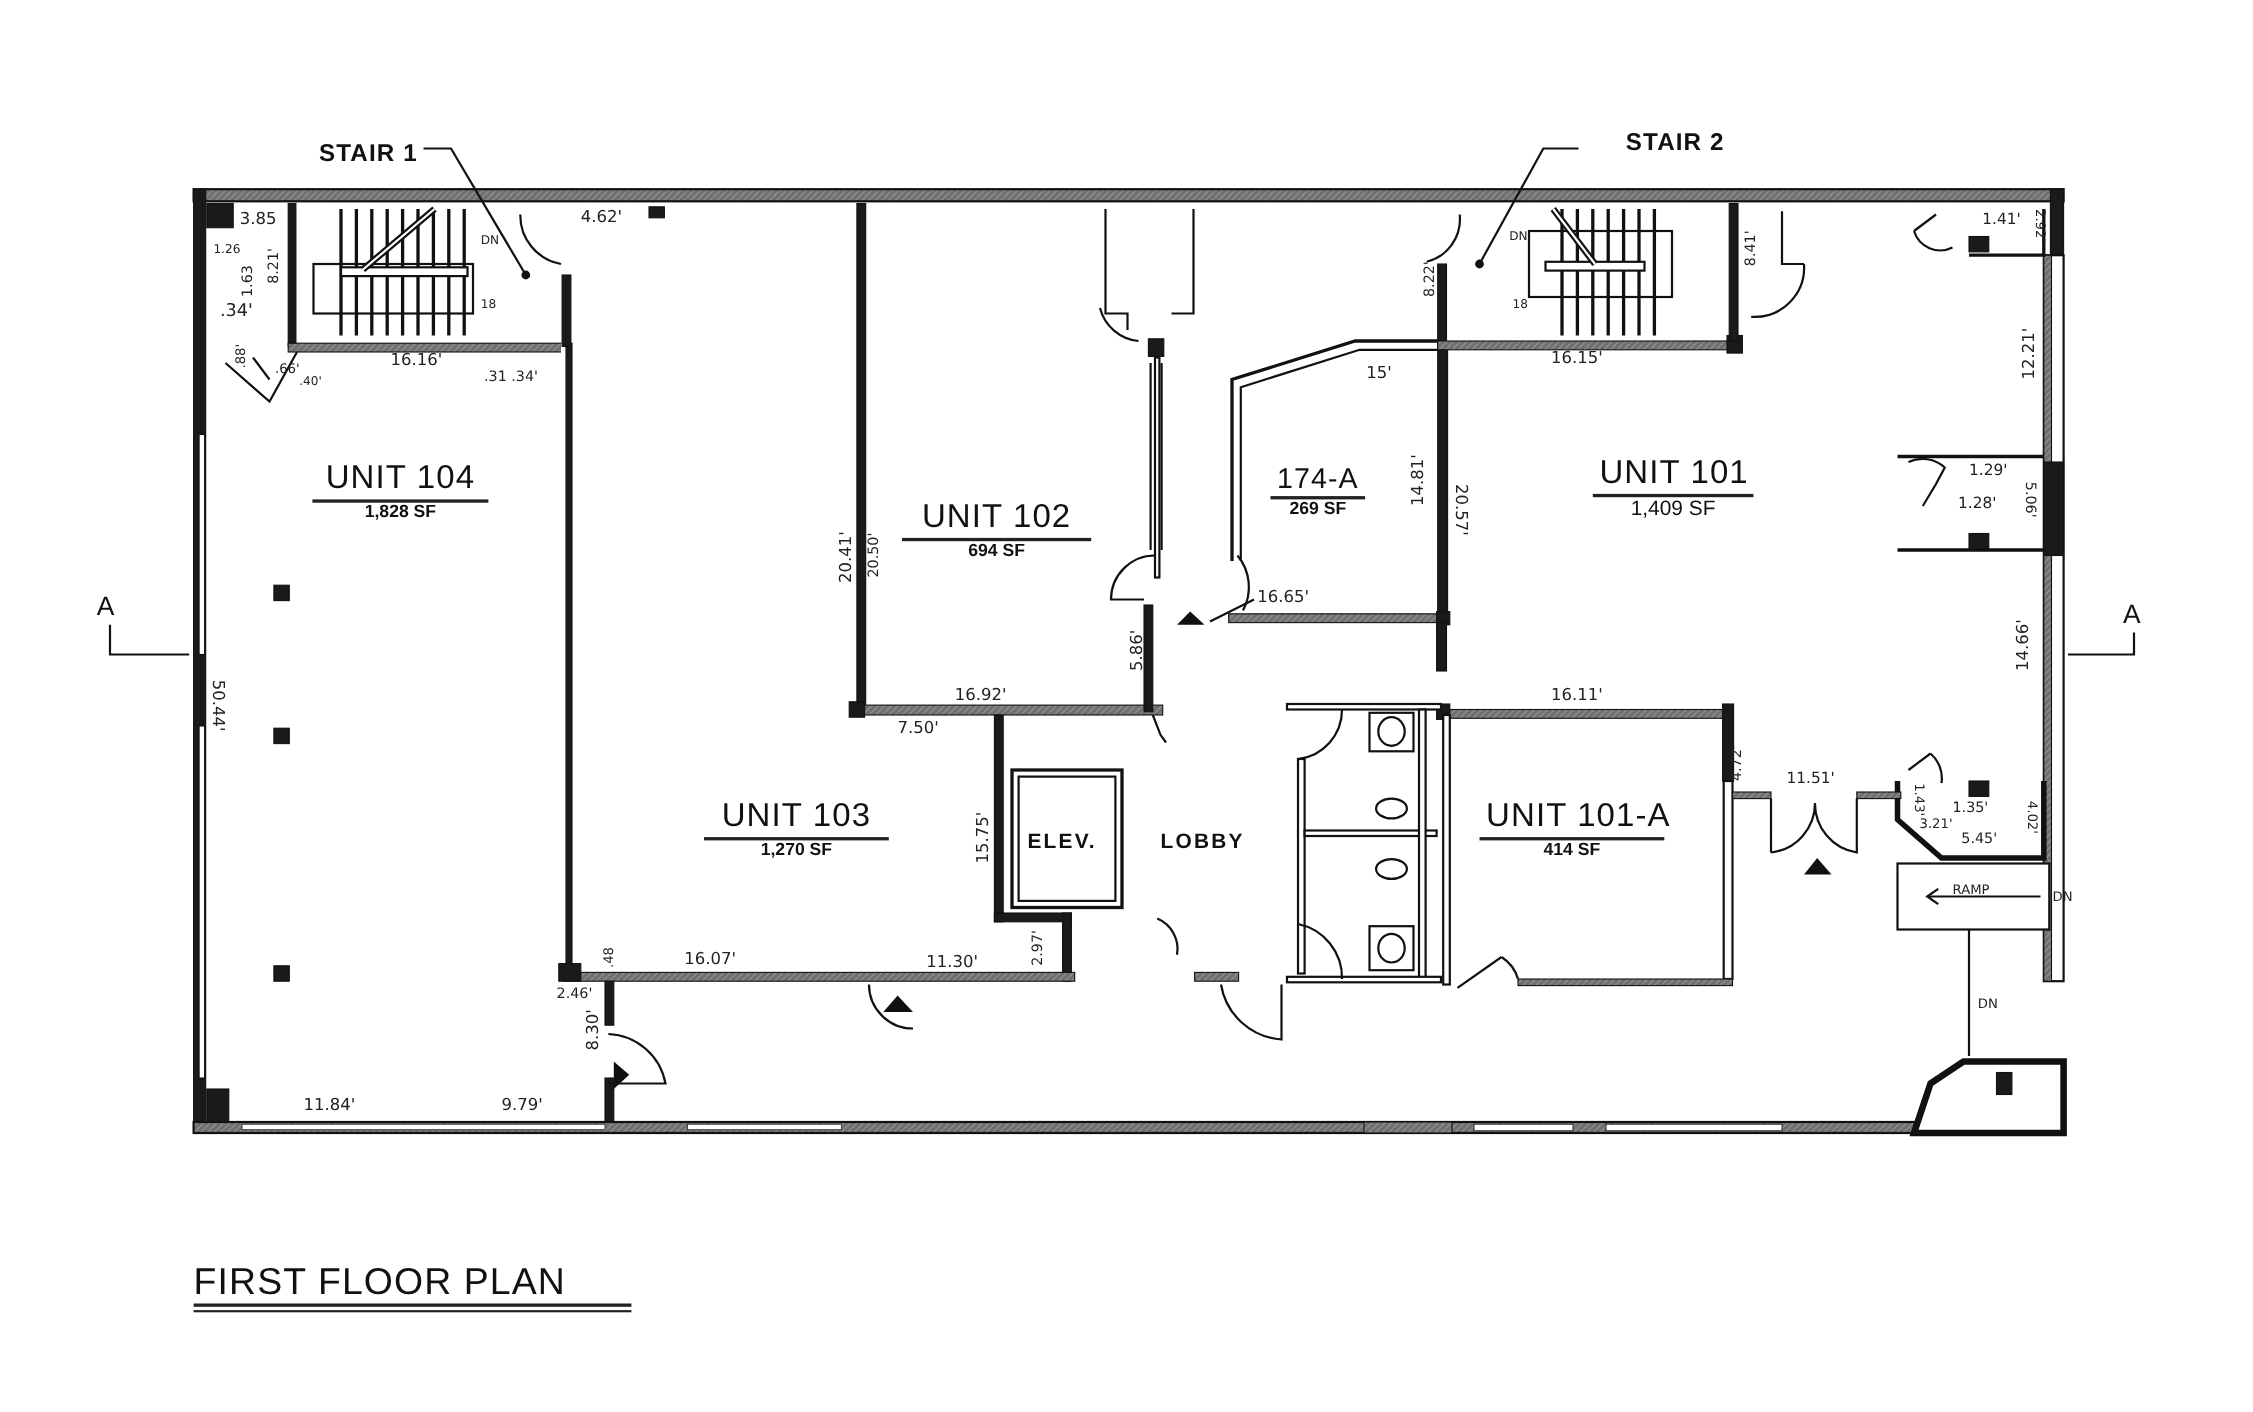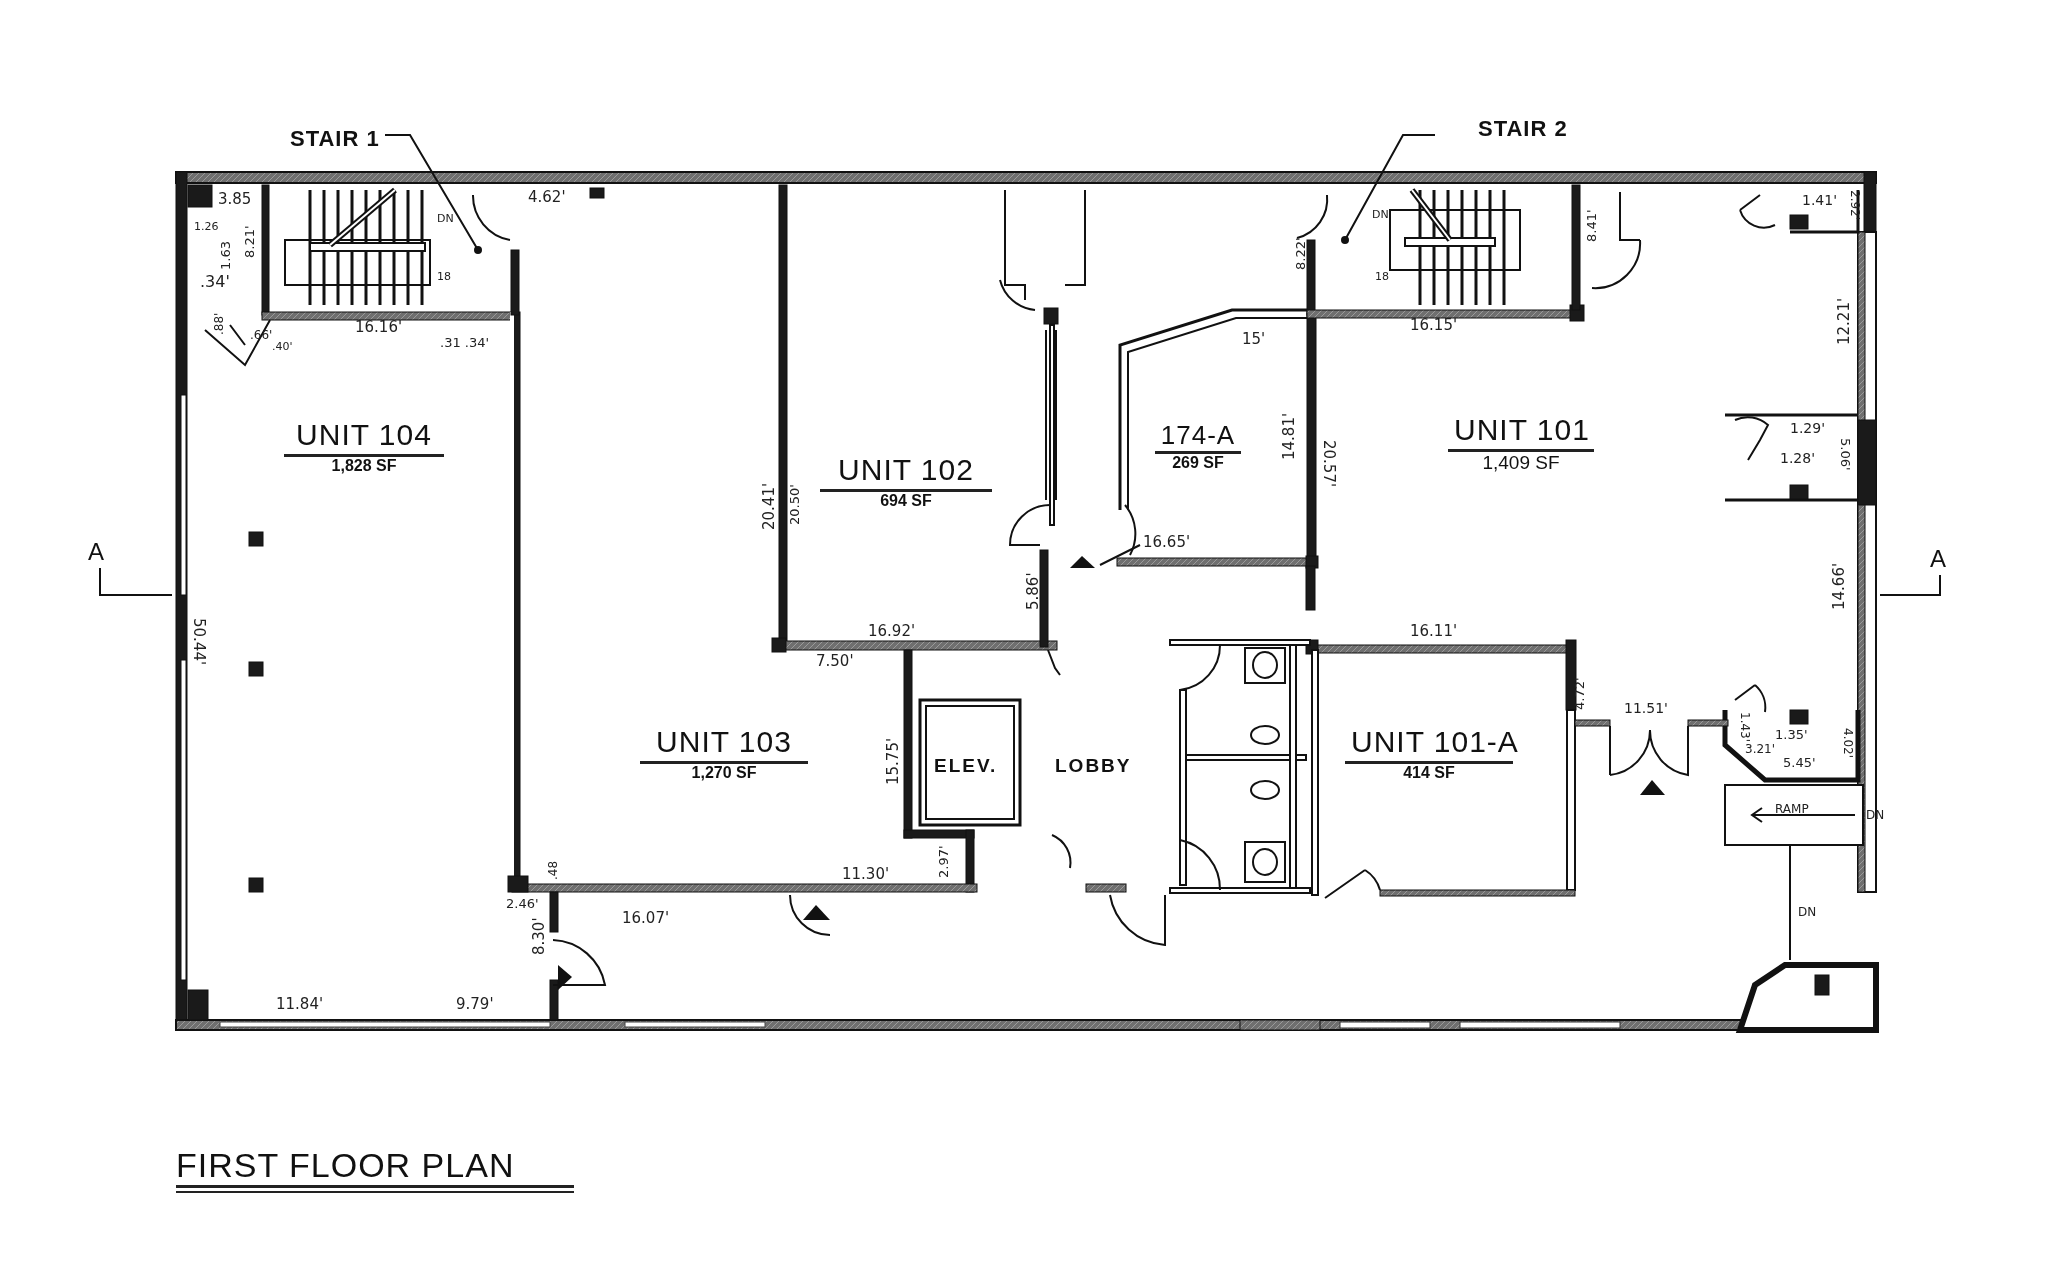--- a/index.html
+++ b/index.html
@@ -274,21 +274,21 @@
 <div class="lbl dim" style="left:440px; top:335px; font-size:13px;">.31 .34'</div>
 <div class="lbl dim" style="left:528px; top:188px;">4.62'</div>
 <div class="lbl dim vr" style="left:208px; top:618px;">50.44'</div>
 <div class="lbl dim v" style="left:760px; top:530px;">20.41'</div>
 <div class="lbl dim v" style="left:787px; top:525px; font-size:13px;">20.50'</div>
 <div class="lbl dim v" style="left:1024px; top:610px;">5.86'</div>
 <div class="lbl dim" style="left:868px; top:622px;">16.92'</div>
 <div class="lbl dim" style="left:816px; top:652px;">7.50'</div>
 <div class="lbl dim v" style="left:884px; top:785px;">15.75'</div>
 <div class="lbl dim v" style="left:936px; top:878px; font-size:13px;">2.97'</div>
-<div class="lbl dim" style="left:622px; top:909px;">16.07'</div>
+<div class="lbl dim" style="left:622px; top:862px;">16.07'</div>
 <div class="lbl dim" style="left:842px; top:865px;">11.30'</div>
 <div class="lbl dim v" style="left:546px; top:880px; font-size:12px;">.48</div>
 <div class="lbl dim" style="left:506px; top:896px; font-size:13px;">2.46'</div>
 <div class="lbl dim v" style="left:530px; top:955px;">8.30'</div>
 <div class="lbl dim" style="left:276px; top:995px;">11.84'</div>
 <div class="lbl dim" style="left:456px; top:995px;">9.79'</div>
 <div class="lbl dim v" style="left:1293px; top:270px; font-size:13px;">8.22'</div>
 <div class="lbl dim" style="left:1242px; top:330px;">15'</div>
 <div class="lbl dim v" style="left:1280px; top:460px;">14.81'</div>
 <div class="lbl dim vr" style="left:1338px; top:440px;">20.57'</div>

